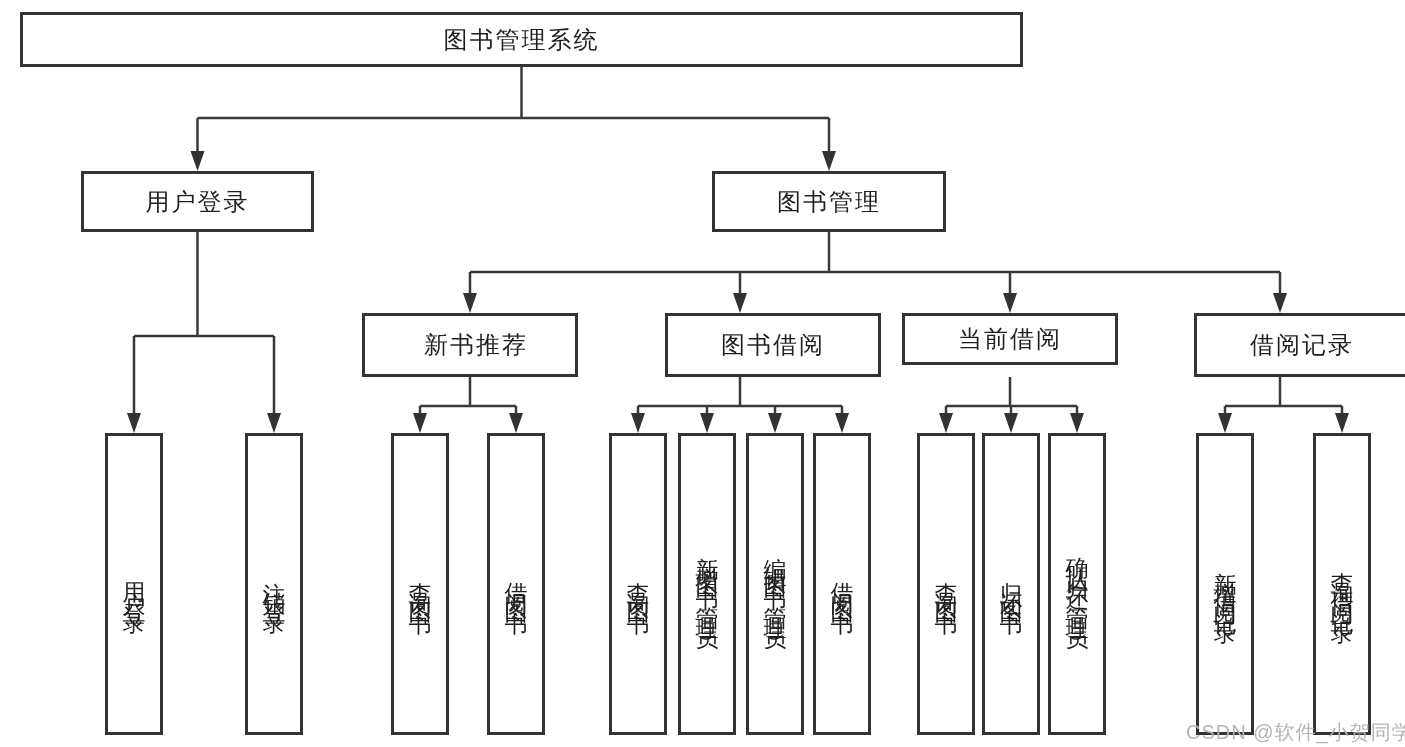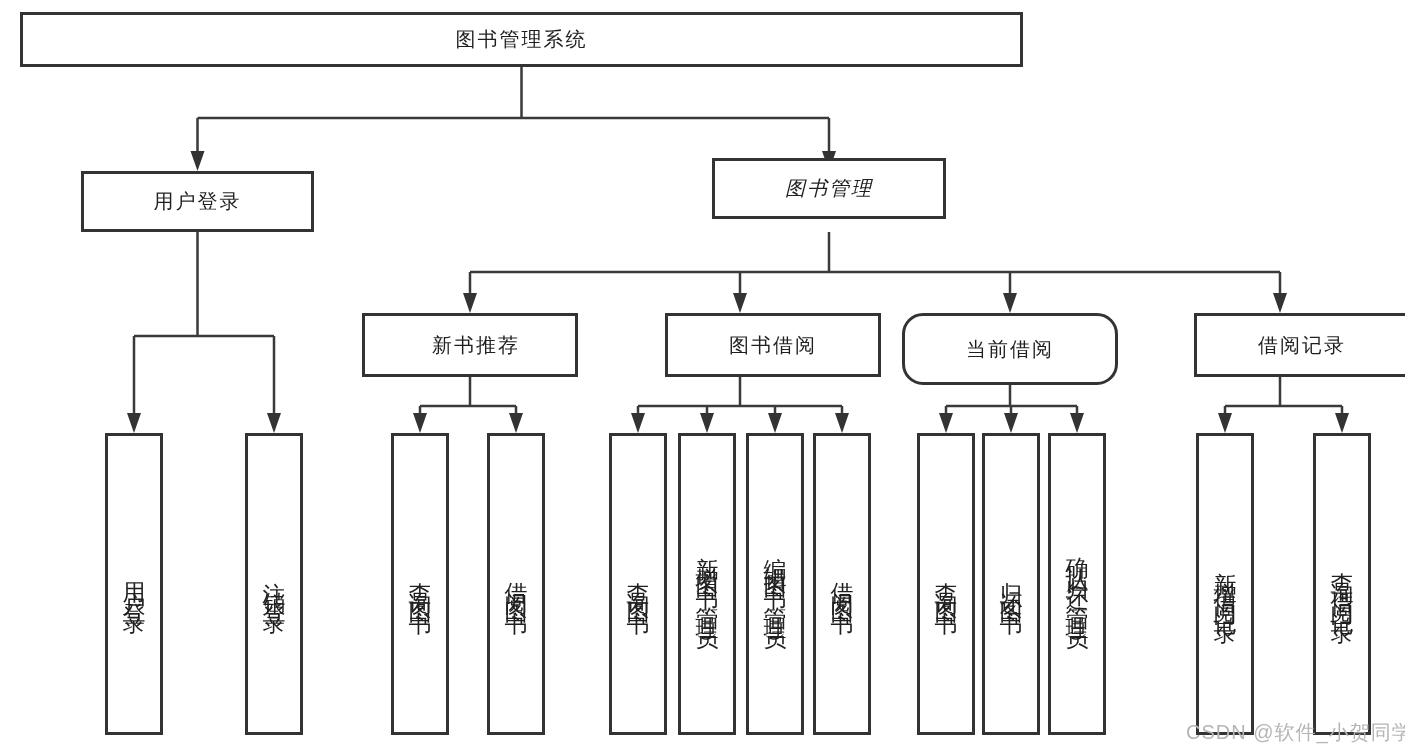--- a/index.html
+++ b/index.html
@@ -12,21 +12,21 @@
   }
   .wires { position:absolute; left:0; top:0; width:1405px; height:747px; }
   .box {
     position:absolute;
     background:#ffffff;
     border:3px solid #333333;
     box-sizing:border-box;
     display:flex; align-items:center; justify-content:center;
     color:#1f1f1f;
   }
-  .h-box { font-size:20px; letter-spacing:2px; white-space:nowrap; }
+  .h-box { font-size:24px; letter-spacing:2px; white-space:nowrap; }
   .leaf {
     writing-mode:vertical-rl;
     text-orientation:mixed;
     font-size:23px;
     letter-spacing:10px;
     line-height:1;
   }
   .watermark {
     position:absolute;
     left:1186px; top:719px;
@@ -61,25 +61,25 @@
       M638 433 l-7 -20 h14 z    M707 433 l-7 -20 h14 z
       M775 433 l-7 -20 h14 z    M842 433 l-7 -20 h14 z
       M946 433 l-7 -20 h14 z    M1011 433 l-7 -20 h14 z
       M1077 433 l-7 -20 h14 z   M1225 433 l-7 -20 h14 z
       M1342 433 l-7 -20 h14 z"></path>
   </svg>
 
   <div class="box h-box" style="left:20px; top:12px; width:1003px; height:55px;">图书管理系统</div>
 
   <div class="box h-box" style="left:81px; top:171px; width:233px; height:61px;">用户登录</div>
-  <div class="box h-box" style="left:712px; top:158px; width:234px; height:61px;font-style:italic;">图书管理</div>
+  <div class="box h-box" style="left:712px; top:171px; width:234px; height:61px;">图书管理</div>
 
   <div class="box h-box" style="left:362px; top:313px; width:216px; height:64px;padding-left:12px;">新书推荐</div>
   <div class="box h-box" style="left:632px; top:313px; width:216px; height:64px;margin-left:33px;">图书借阅</div>
-  <div class="box h-box" style="left:902px; top:313px; width:216px; height:72px;border-radius:21px;">当前借阅</div>
+  <div class="box h-box" style="left:902px; top:313px; width:216px; height:52px;">当前借阅</div>
   <div class="box h-box" style="left:1172px; top:313px; width:216px; height:64px;margin-left:22px;">借阅记录</div>
 
   <div class="box leaf" style="left:105px; top:433px; width:58px; height:302px;">用户登录</div>
   <div class="box leaf" style="left:245px; top:433px; width:58px; height:302px;">注销登录</div>
 
   <div class="box leaf" style="left:391px; top:433px; width:58px; height:302px;">查询图书</div>
   <div class="box leaf" style="left:487px; top:433px; width:58px; height:302px;">借阅图书</div>
 
   <div class="box leaf" style="left:609px; top:433px; width:58px; height:302px;">查询图书</div>
   <div class="box leaf" style="left:678px; top:433px; width:58px; height:302px;">新增图书（管理员）</div>

